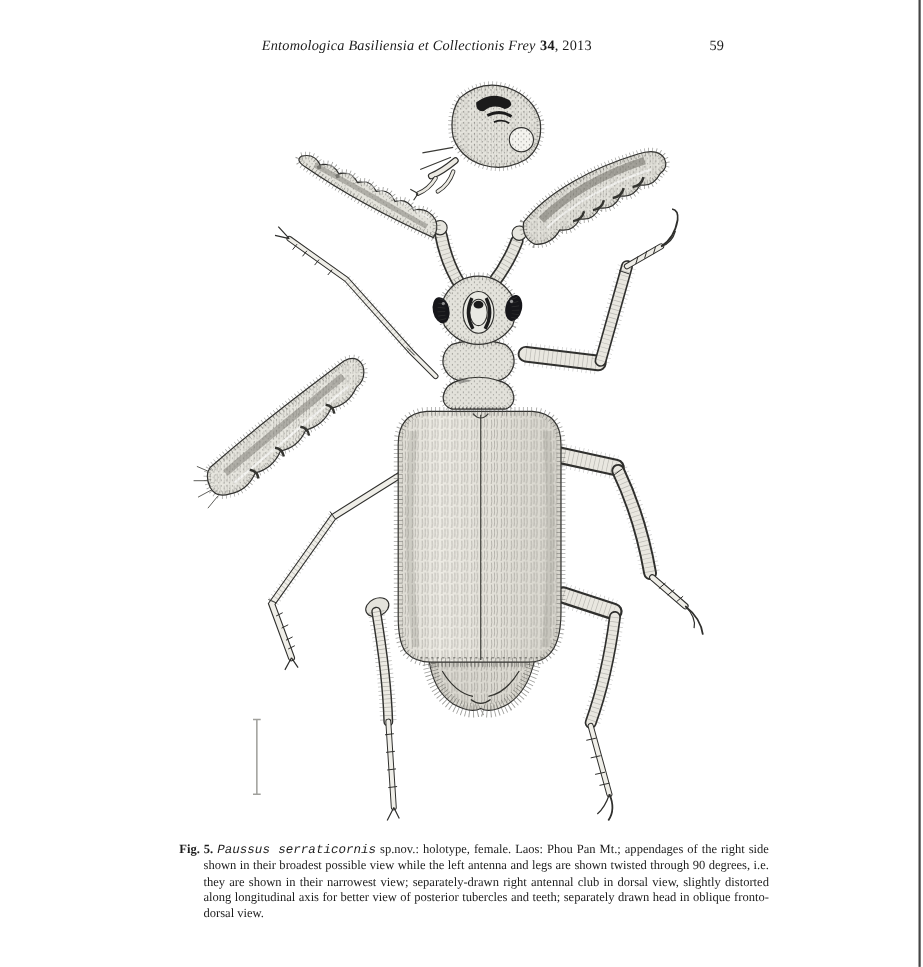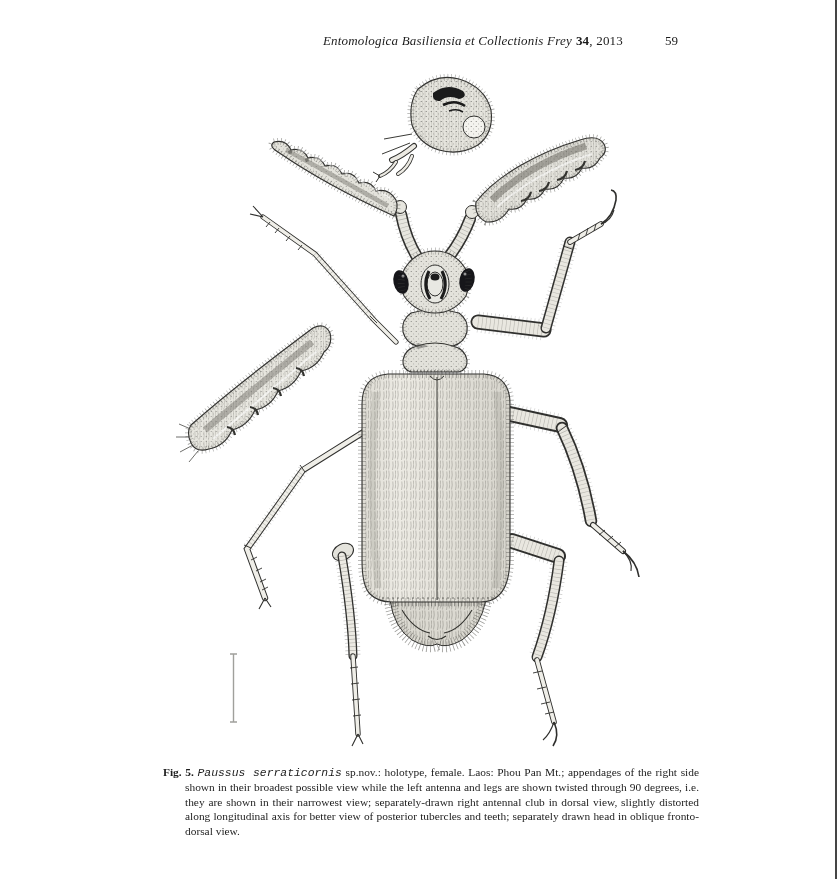--- a/index.html
+++ b/index.html
@@ -11,26 +11,26 @@
     font-family:"Liberation Serif","DejaVu Serif",serif;
     color:#1c1c1c;
   }
   
   .page-edge{
     position:absolute;top:0;right:2px;width:2px;height:100%;
     background:#454545;
   }
   .header{position:absolute;top:33px;left:0;width:100%;height:20px;font-size:13px;}
   .journal-line{
-    position:absolute;left:153px;width:470px;text-align:right;
+    position:absolute;left:153px;width:470px;text-align:center;
     letter-spacing:0.2px;white-space:nowrap;
   }
   .journal-line i{font-style:italic;}
   .journal-line b{font-weight:bold;margin-left:4px;}
-  .pagenum{position:absolute;left:645px;top:0;margin-left:20px;}
+  .pagenum{position:absolute;left:645px;top:0;}
   .art{position:absolute;left:0;top:0;}
   .caption{
     position:absolute;left:163px;top:765px;width:514px;
     font-size:11.4px;line-height:14.4px;text-align:justify;
     padding-left:22px;text-indent:-22px;margin:0;
   }
   .caption b{font-weight:bold;margin-top:35px;}
   .caption i{font-style:italic;font-family:Liberation Mono, monospace;}
 </style>
 </head>

